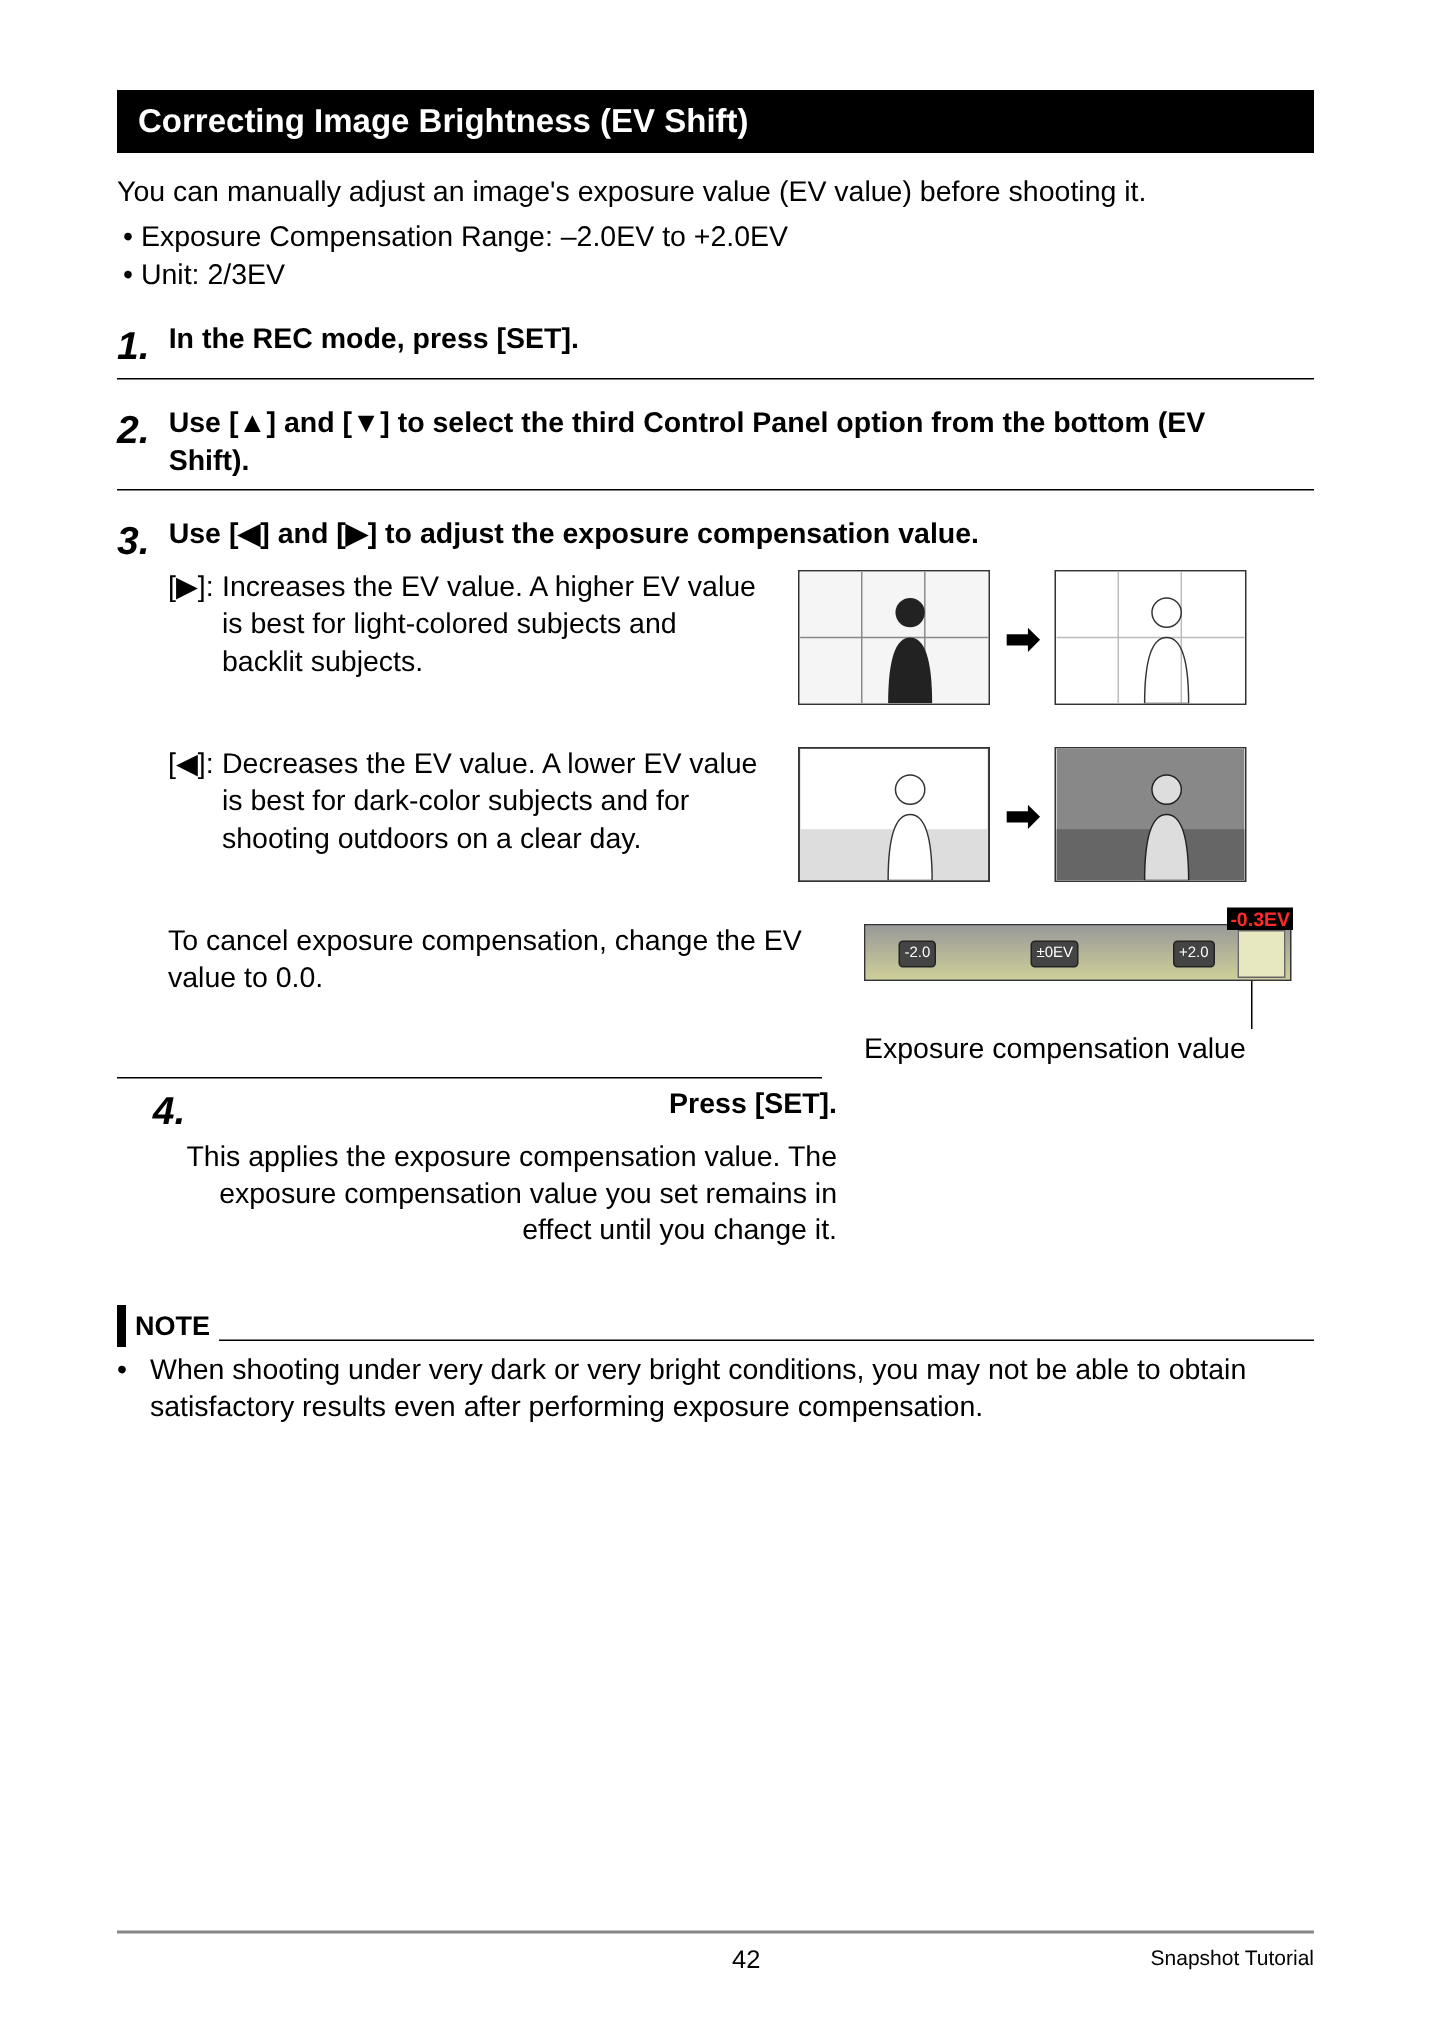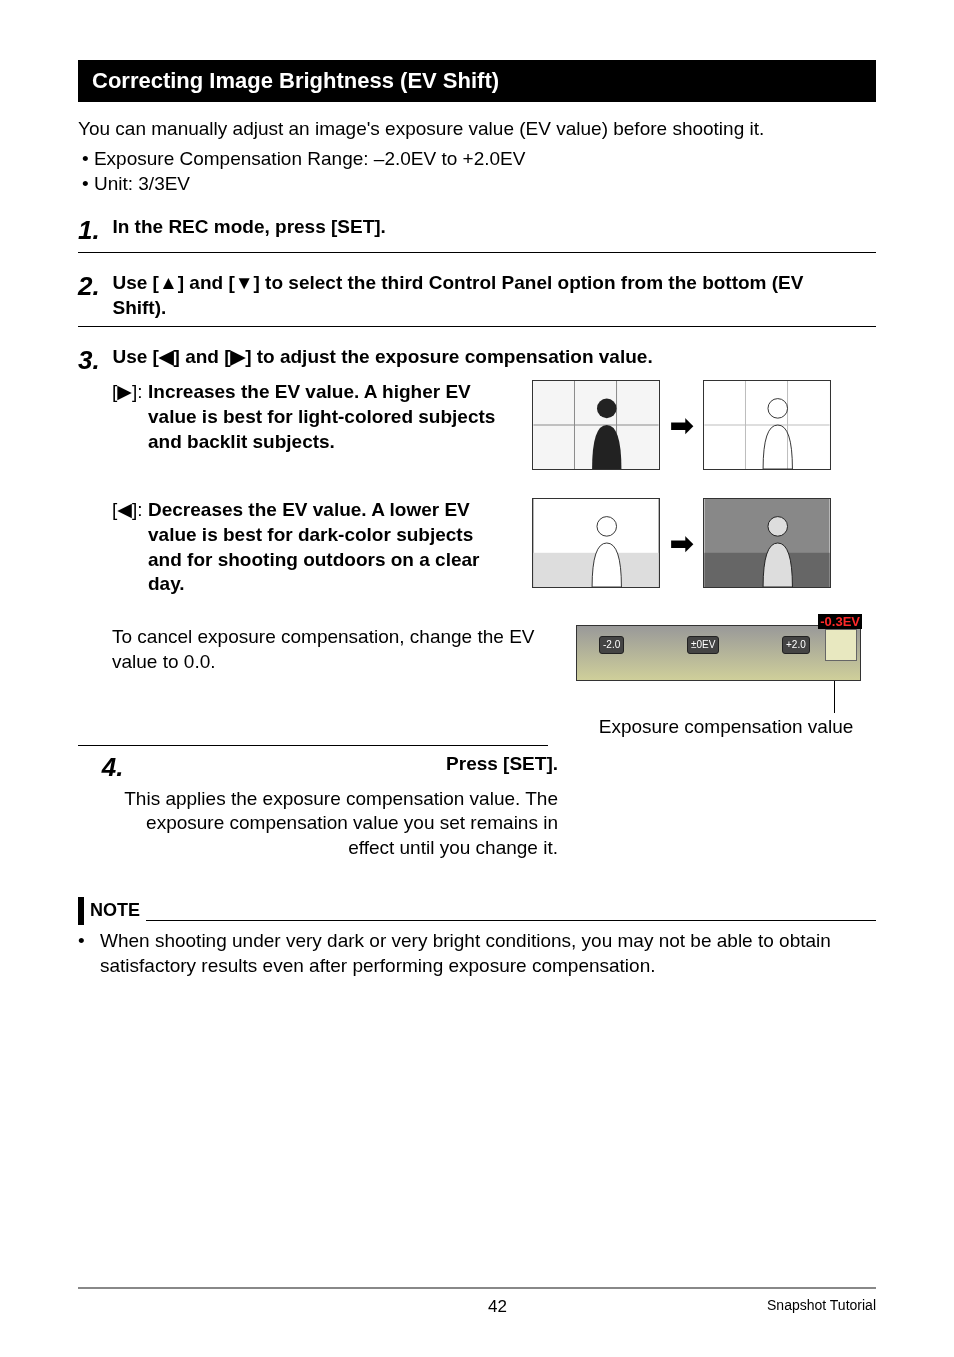--- a/index.html
+++ b/index.html
@@ -11,38 +11,38 @@
     .bullets li { list-style: none; font-size: 19px; line-height: 1.35; }
     .bullets li::before { content: "• "; }
     .step { margin-top: 18px; }
     .step-num { font-style: italic; font-weight: bold; font-size: 26px; display: inline-block; width: 30px; vertical-align: top; }
     .step-head-text { font-size: 19px; font-weight: bold; display: inline-block; width: 750px; vertical-align: top; line-height: 1.3; }
     .step-hr { border: none; border-top: 1px solid #000; margin-top: 6px; }
     .step-body { margin-left: 34px; margin-top: 4px; }
     .dir-row { display: flex; align-items: flex-start; margin-bottom: 28px; }
     .dir-text { font-size: 19px; line-height: 1.3; width: 410px; flex-shrink: 0; }
     .dir-label { display: inline-block; width: 36px; vertical-align: top; }
-    .dir-desc { display: inline-block; width: 360px; vertical-align: top; font-weight: bold; }
+    .dir-desc { display: inline-block; width: 360px; vertical-align: top; }
     .img-pair { display: flex; align-items: center; gap: 10px; margin-left: 10px; }
     .illus { width: 128px; height: 90px; border: 1.5px solid #333; background: #fafafa; position: relative; overflow: hidden; }
     .illus-dark { background: #555; }
     .arrow-big { font-size: 28px; font-weight: bold; }
     .cancel-row { display: flex; align-items: flex-start; gap: 20px; }
     .cancel-text { font-size: 19px; line-height: 1.3; width: 480px; }
     .ev-bar-area { margin-left: 18px; }
-    .ev-bar { width: 285px; height: 56px; background: linear-gradient(#999, #cfcf9a); border: 1.5px solid #333; position: relative; font-size: 11px; color: #fff; }
+    .ev-bar { width: 285px; height: 38px; background: linear-gradient(#999, #cfcf9a); border: 1.5px solid #333; position: relative; font-size: 11px; color: #fff; }
     .ev-bar .seg { position: absolute; top: 10px; height: 18px; background: #444; border: 1px solid #222; border-radius: 3px; font-size: 10px; padding: 2px 3px; color: #fff; }
     .ev-bar .segL { left: 22px; }
     .ev-bar .segM { left: 110px; }
     .ev-bar .segR { left: 205px; }
     .ev-bar .thumb { position: absolute; right: 3px; top: 3px; width: 32px; height: 32px; background: #e8e8c0; border: 1px solid #666; }
     .ev-label-red { position: absolute; right: -2px; top: -12px; background: #000; padding: 0 2px; }
     .ev-label-red-text { color: #ff2a2a; font-size: 13px; font-weight: bold; }
     .ev-pointer-line { width: 1px; height: 32px; background: #000; margin-left: 258px; }
-    .ev-caption { font-size: 19px; text-align: center; width: 300px; line-height: 1.25; margin-top: 2px; }
+    .ev-caption { font-size: 19px; text-align: left; width: 300px; line-height: 1.25; margin-top: 2px; }
     .step4-row { display: flex; }
     .step4-left { width: 480px; text-align: right; }
     .step4-body-text { font-size: 19px; line-height: 1.3; margin-left: 34px; margin-top: 4px; }
     .note-block { margin-top: 36px; }
     .note-head-row { display: flex; align-items: center; }
     .note-bar { width: 6px; height: 28px; background: #000; margin-right: 6px; }
     .note-title { font-weight: bold; font-size: 18px; }
     .note-dash { flex: 1; border-top: 1px solid #000; margin-left: 6px; align-self: flex-end; margin-bottom: 4px; }
     .note-bullet { font-size: 19px; line-height: 1.3; margin-top: 4px; display: flex; }
     .note-bullet .dot { width: 22px; }
@@ -58,21 +58,21 @@
 </head>
 <body>
 
 <div class="page">
 
   <div class="section-header">Correcting Image Brightness (EV Shift)</div>
 
   <div class="intro">You can manually adjust an image's exposure value (EV value) before shooting it.</div>
   <ul class="bullets">
     <li>Exposure Compensation Range: –2.0EV to +2.0EV</li>
-    <li>Unit: 3/3EV</li>
+    <li>Unit: 2/3EV</li>
   </ul>
 
   <div class="step">
     <span class="step-num">1.</span>
     <span class="step-head-text">In the REC mode, press [SET].</span>
     <hr class="step-hr">
   </div>
 
   <div class="step">
     <span class="step-num">2.</span>

